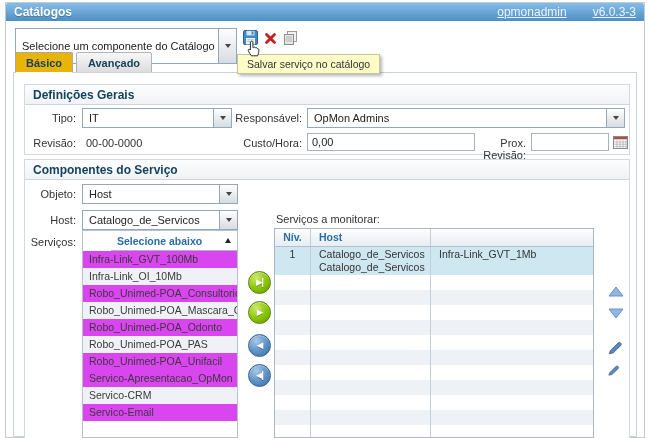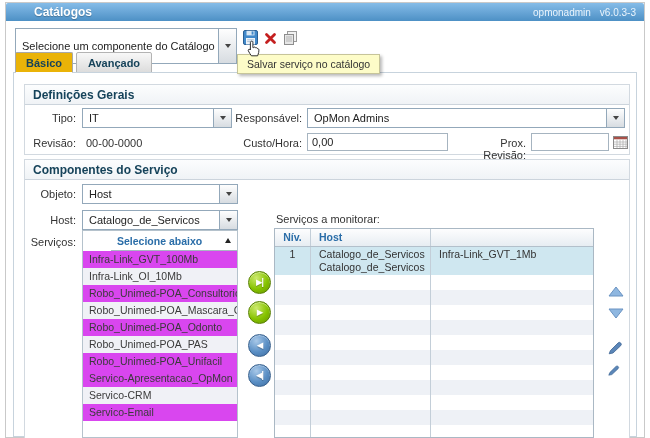--- a/index.html
+++ b/index.html
@@ -4,22 +4,22 @@
 <style>
   html,body{margin:0;padding:0;background:#fff;}
   body{width:650px;height:438px;overflow:hidden;font-family:"Liberation Sans","DejaVu Sans",sans-serif;-webkit-font-smoothing:antialiased;}
   .page{position:relative;width:650px;height:438px;background:#fff;}
   .frame{position:absolute;left:5px;top:2px;width:638px;height:434px;border:1px solid #c9c9c9;background:#fff;}
 
   
   .titlebar{position:absolute;left:6px;top:3px;width:638px;height:18px;
     background:linear-gradient(#85bce8,#4d90c5);border-radius:2px 2px 0 0;
     display:flex;align-items:center;justify-content:space-between;padding:0 8px;box-sizing:border-box;}
-  .titlebar .title{color:#fff;font-size:12px;font-weight:bold;text-shadow:0 1px 1px rgba(0,0,0,.25);margin-left:20px;}
-  .titlebar .right{color:#eaf4fc;font-size:10px;display:flex;gap:9px;}
+  .titlebar .title{color:#fff;font-size:12px;font-weight:bold;text-shadow:0 1px 1px rgba(0,0,0,.25);}
+  .titlebar .right{color:#eaf4fc;font-size:12px;display:flex;gap:26px;text-decoration:underline;}
 
   
   .uiselect{position:absolute;display:flex;border:1px solid #93a8ba;background:#fff;box-sizing:border-box;cursor:pointer;}
   .uiselect .txt{flex:1;padding:0 6px;font-size:11px;color:#222;white-space:nowrap;overflow:hidden;display:flex;align-items:center;}
   .uiselect .btn{width:17px;align-self:stretch;border-left:1px solid #93a8ba;background:linear-gradient(#fefefe,#d7dce1);display:flex;align-items:center;justify-content:center;}
   .caret{width:0;height:0;border-left:3.5px solid transparent;border-right:3.5px solid transparent;border-top:4px solid #444;}
   .toolbar-select{left:15px;top:28px;width:222px;height:36px;}
   .ticon{position:absolute;cursor:pointer;line-height:0;}
   .icon-save{left:243px;top:30px;}
   .icon-delete{left:264px;top:32px;}
@@ -155,21 +155,21 @@
   <span class="lbl" style="left:228px;top:112px;width:74px;">Responsável:</span>
   <div class="uiselect" style="left:307px;top:108px;width:318px;height:20px;">
     <span class="txt">OpMon Admins</span>
     <span class="btn">
         <span class="caret"></span>
       </span>
   </div>
   <span class="lbl" style="left:24px;top:137px;width:52px;">Revisão:</span>
   <span class="val" style="left:86px;top:137px;">00-00-0000</span>
   <span class="lbl" style="left:228px;top:137px;width:74px;">Custo/Hora:</span>
-  <input class="inp" style="left: 307px; top: 133px; width: 141px; height: 18px;" value="0,00">
+  <input class="inp" style="left: 307px; top: 133px; width: 168px; height: 18px;" value="0,00">
   <span class="lbl" style="left:456px;top:137px;width:70px;">Prox. Revisão:</span>
   <input class="inp" style="left: 531px; top: 133px; width: 78px; height: 18px;" value="">
   <span class="ticon" style="left:613px;top:135px;">
     <svg width="15" height="14" viewBox="0 0 15 14">
       <rect x="0.5" y="1.5" width="14" height="12" fill="#fff" stroke="#8a8a8a"></rect>
       <rect x="1" y="2" width="13" height="2.3" fill="#a85048"></rect>
       <path d="M4 4.8 V13 M7 4.8 V13 M10 4.8 V13 M13 4.8 V13 M1 7 H14 M1 9.2 H14 M1 11.4 H14" stroke="#aaa" stroke-width="0.7" fill="none"></path>
     </svg>
   </span>
 

